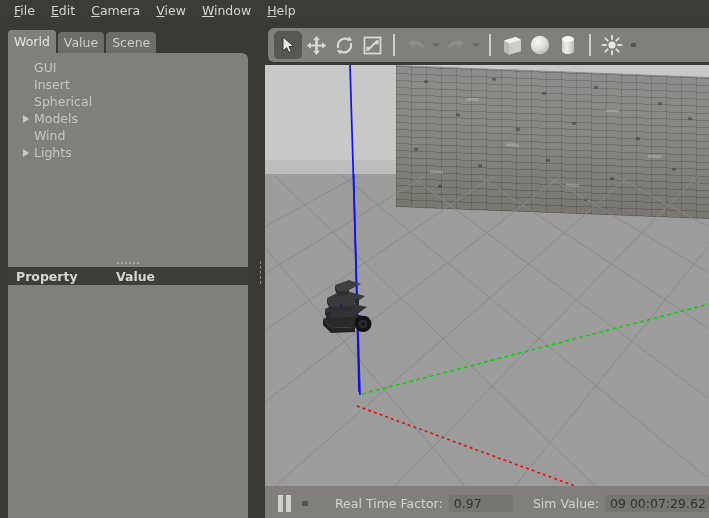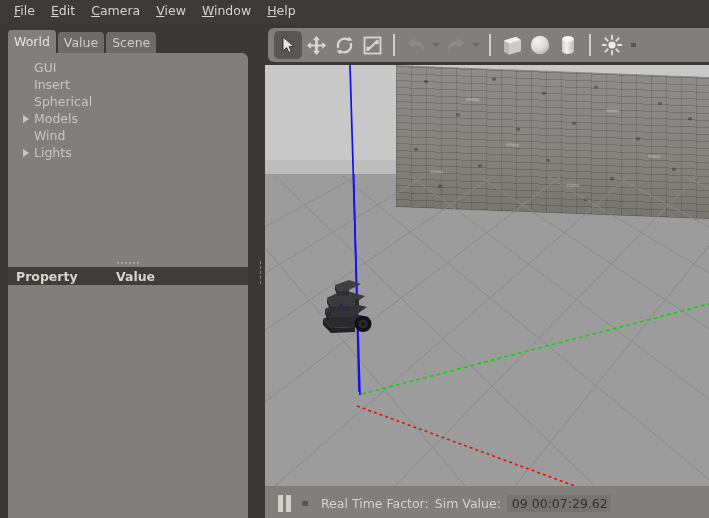--- a/index.html
+++ b/index.html
@@ -299,21 +299,21 @@
   }
   #stepbtn::before {
     content: "";
     width: 6px; height: 5px;
     background: #56554f;
   }
   .stat-label {
     color: #d5d2cc;
     font-size: 12.5px;
     white-space: nowrap;
-    margin-left: 6px;
+    margin-left: 20px;
   }
   .stat-field {
     background: #76757170;
     background: #767571;
     color: #33322e;
     font-size: 12.5px;
     height: 17px;
     line-height: 17px;
     border-radius: 3px;
     padding: 0 5px;
@@ -605,20 +605,21 @@
     </div>
 
     <div id="bottombar">
       <div id="statusrow">
         <div id="pausebtn">
           <i></i>
           <i></i>
         </div>
         <div id="stepbtn"></div>
         <span class="stat-label">Real Time Factor:</span>
+        <span class="stat-field" id="rtf-field">0.97</span>
         <span class="stat-label">Sim Value:</span>
         <span class="stat-field" id="sim-field">09 00:07:29.62</span>
       </div>
 
     </div>
 
   </div>
 </div>
 
 </body></html>

